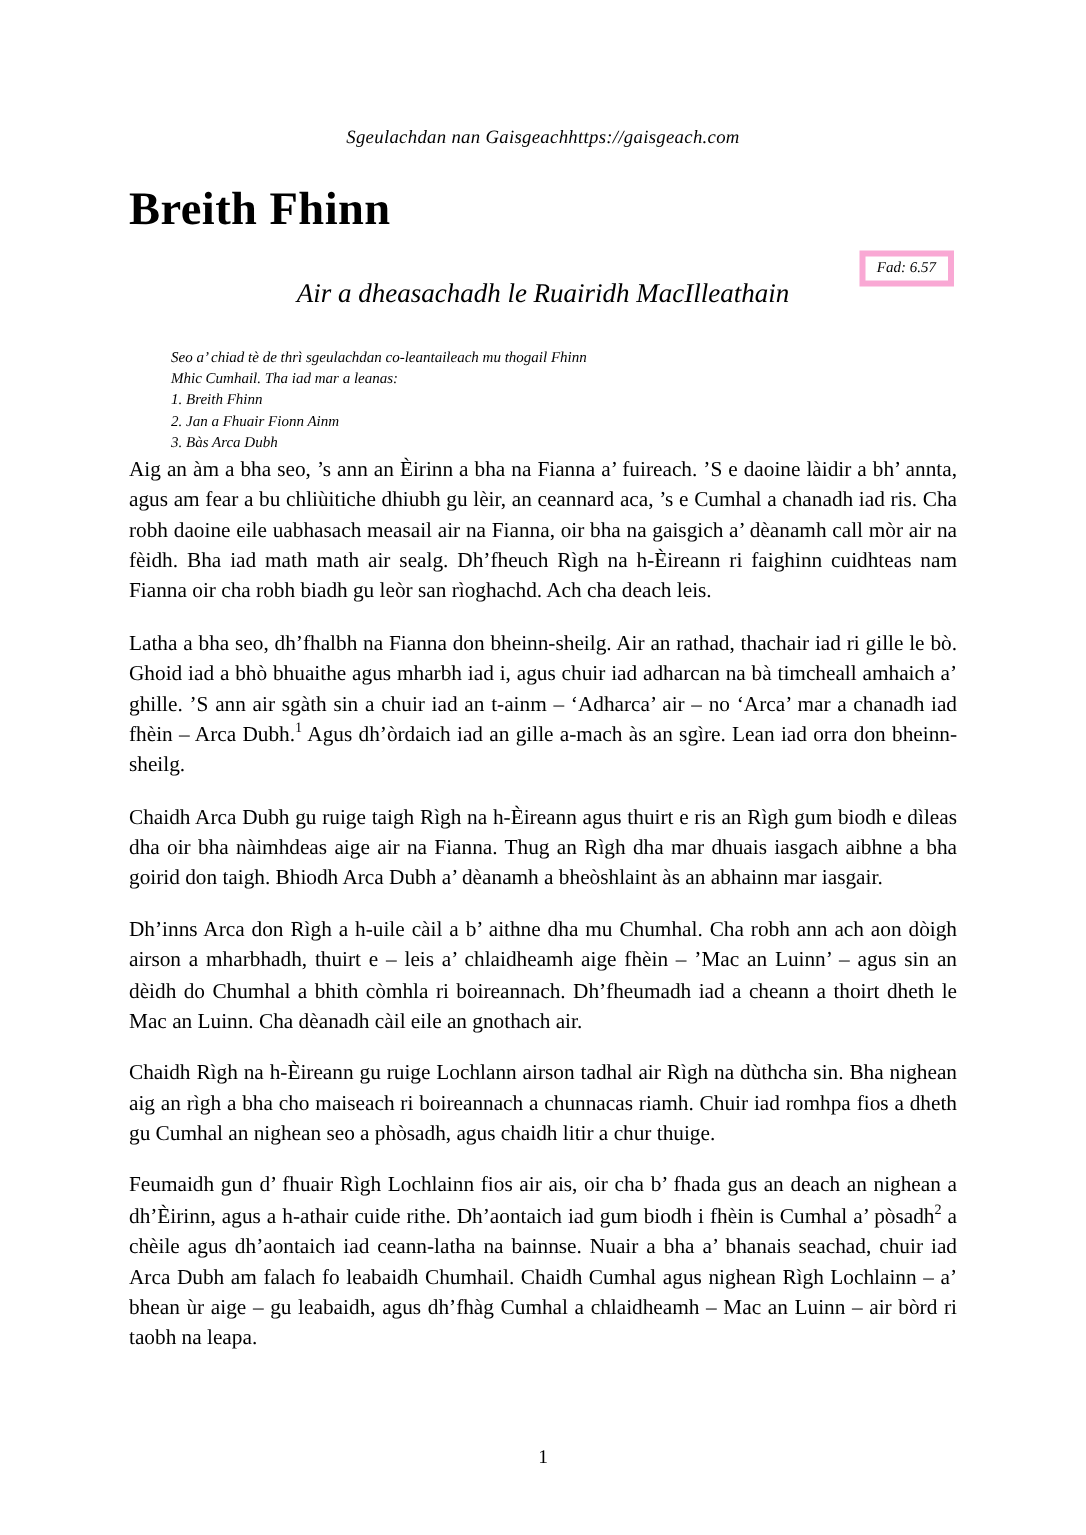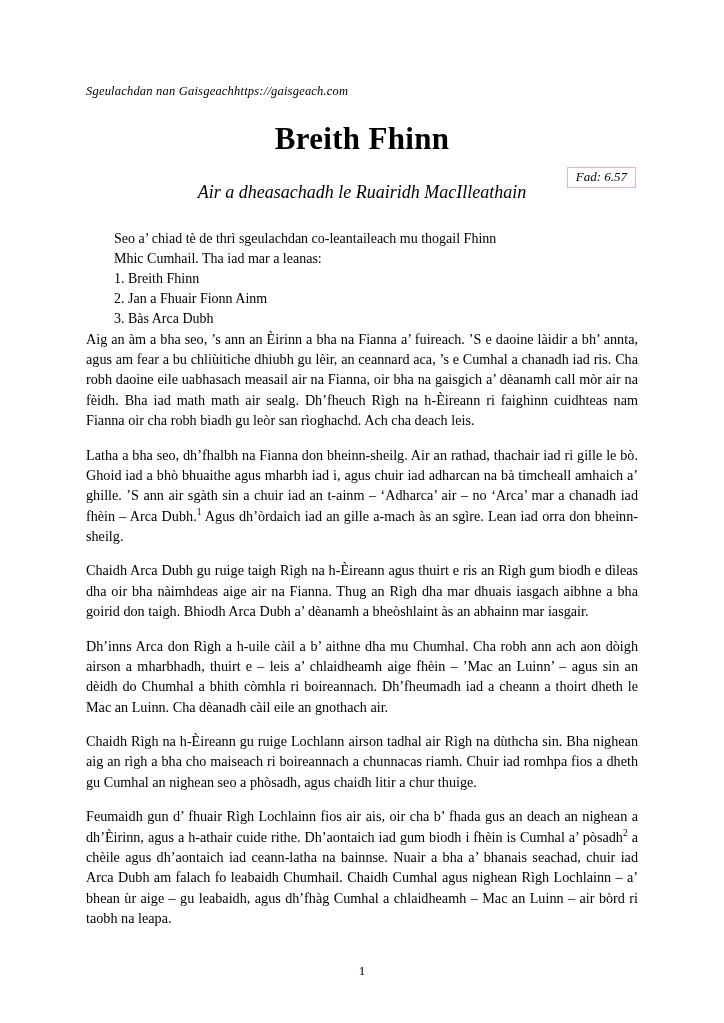--- a/index.html
+++ b/index.html
@@ -17,62 +17,62 @@
   }
   .page {
     position: relative;
     width: 724px;
     height: 1023px;
     box-sizing: border-box;
     padding: 84px 86px 40px 86px;
   }
   .header-row {
     display: flex;
-    justify-content: flex-start;
+    justify-content: center;
     align-items: baseline;
     font-style: italic;
     font-size: 12.5px;
     letter-spacing: 0.2px;
   }
   .header-left {
     white-space: nowrap;
   }
   .header-right {
     white-space: nowrap;
   }
   .doc-title {
-    text-align: center;
     font-size: 31px;
     font-weight: bold;
     margin-top: 22px;
     margin-bottom: 0;
     letter-spacing: 0.3px;
   }
   .duration-row {
     display: flex;
     justify-content: flex-end;
     margin-top: 10px;
     margin-right: 2px;
   }
   .duration-box {
-    border: 1px solid #f9a8d4;
+    border: 4px solid #f9a8d4;
     font-style: italic;
-    font-size: 13px;
+    font-size: 10px;
     padding: 2px 8px 3px 8px;
     line-height: 1.1;
   }
   .byline {
     text-align: center;
     font-style: italic;
     font-size: 18px;
     margin-top: -6px;
     margin-bottom: 0;
   }
   .intro {
-    font-size: 14px;
+    font-style: italic;
+    font-size: 10px;
     line-height: 1.42;
     margin: 26px 0 0 28px;
   }
   .intro div {
     white-space: nowrap;
   }
   .body-text {
   }
   .body-text p {
     font-size: 14.2px;

